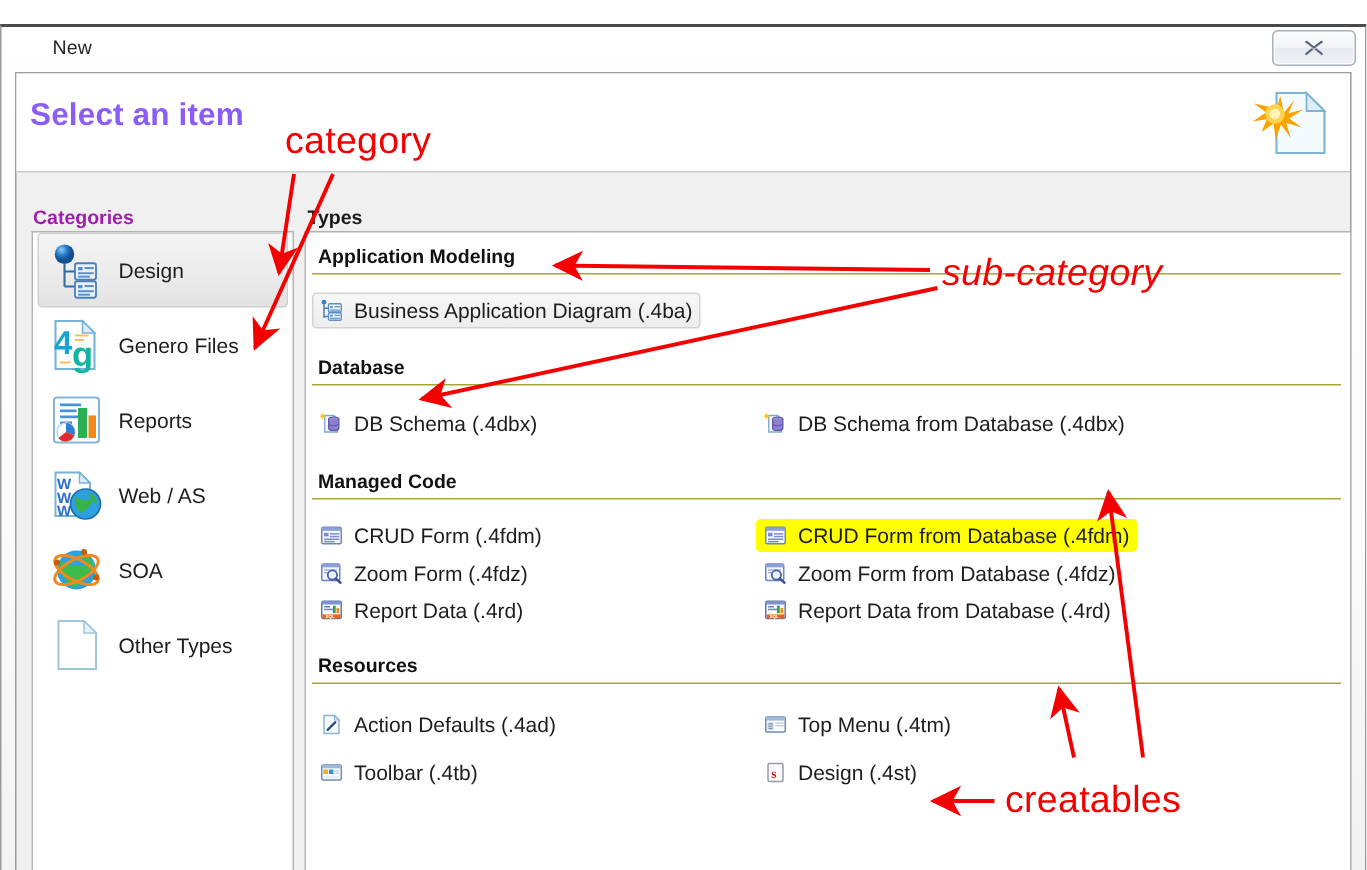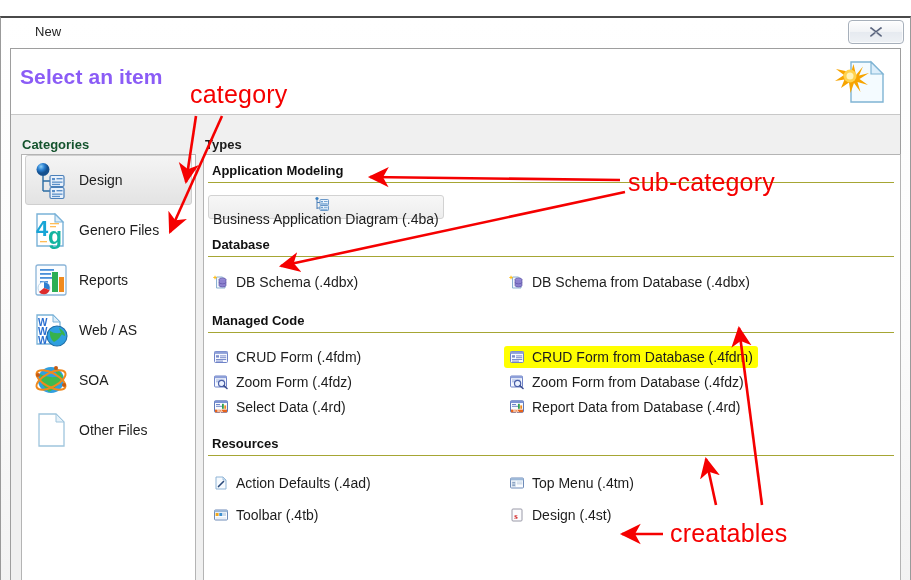--- a/index.html
+++ b/index.html
@@ -60,21 +60,21 @@
   .dlg-title {
     position: absolute; left: 9px; top: 16px;
     font-size: 21px; font-weight: bold; color: #8b5cf6;
     letter-spacing: .1px;
   }
   .wizard-icon { position: absolute; right: 14px; top: 10px; }
 
   
   .cat-label {
     position: absolute; left: 11px; top: 88px;
-    font-size: 13px; font-weight: bold; color: #14532d;
+    font-size: 13px; font-weight: bold; color: #a21caf;
   }
   .cat-panel {
     position: absolute; left: 10px; top: 105px;
     width: 175px; height: 455px;
     background: #ffffff;
     border: 1px solid #b4b4b4;
     border-bottom: none;
     overflow: hidden;
   }
   .cat-item {
@@ -132,21 +132,20 @@
     font-size: 14px; color: #1d1d1d;
     white-space: nowrap;
     border: 1px solid transparent;
     border-radius: 3px;
     width: max-content;
   }
   .tyitem.hover {
     background: linear-gradient(180deg,#f7f7f7,#ededed);
     border: 1px solid #d2d2d2;
     height: 24px;
-    flex-direction: column;
   }
   .tyitem.highlight { background: #ffff00; border-color: transparent; }
   .tyitem .ty-ico { width: 16px; height: 16px; flex: 0 0 16px; margin-right: 7px; }
   .tyitem .ty-lbl { line-height: 1; }
 
   
   .anno { position: absolute; left: 0; top: 0; width: 911px; height: 580px;
           pointer-events: none; }
   .anno-text {
     position: absolute;
@@ -307,21 +306,21 @@
         <span class="ci-lbl">SOA</span>
       </div>
 
       <div class="cat-item">
         <span class="ci-ico">
           <svg width="40" height="40" viewBox="0 0 40 40">
             <path d="M8 4 h17 l8 8 v24 h-25 z" fill="#ffffff" stroke="#9fc5dd" stroke-width="1.3"></path>
             <path d="M25 4 v8 h8 z" fill="#e6f2fa" stroke="#9fc5dd" stroke-width="1"></path>
           </svg>
         </span>
-        <span class="ci-lbl">Other Files</span>
+        <span class="ci-lbl">Other Types</span>
       </div>
     </div>
 
     <div class="types-label">Types</div>
     <div class="types-panel">
 
       <div class="sec">
         <div class="sec-title">Application Modeling</div>
         <div class="sec-rule"></div>
         <div class="sec-items" style="padding-top:12px;padding-bottom:10px;">
@@ -454,21 +453,21 @@
                 <g fill="#6f86c8">
                     <rect x="3" y="5" width="4" height="1"></rect>
                     <rect x="3" y="6.8" width="6" height="1"></rect>
                   </g>
                 <rect x="9" y="4.8" width="1.8" height="5" fill="#2e9e4f"></rect>
                 <rect x="11.3" y="6.4" width="1.8" height="3.4" fill="#f08a1e"></rect>
                 <rect x="2" y="10.6" width="12" height="2.7" fill="#e8641c"></rect>
                 <text x="4" y="12.9" font-family="Liberation Sans, sans-serif" font-size="3" font-weight="bold" fill="#ffffff">SQL</text>
               </svg>
             </span>
-            <span class="ty-lbl">Select Data (.4rd)</span>
+            <span class="ty-lbl">Report Data (.4rd)</span>
           </div>
           <div class="tyitem">
             <span class="ty-ico">
               <svg width="16" height="16" viewBox="0 0 16 16">
                 <rect x="1.5" y="1.8" width="13" height="11.5" rx="1" fill="#f9fbff" stroke="#5f79b8" stroke-width="1"></rect>
                 <rect x="1.5" y="1.8" width="13" height="2.2" fill="#7d93d4"></rect>
                 <g fill="#6f86c8">
                     <rect x="3" y="5" width="4" height="1"></rect>
                     <rect x="3" y="6.8" width="6" height="1"></rect>
                   </g>
@@ -559,17 +558,17 @@
       <path d="M620 164 L370 161"></path>
       <path d="M625 176 L281 250"></path>
       <path d="M762 489 L739 312"></path>
       <path d="M716 489 L706 443"></path>
       <path d="M663 518 L622 518"></path>
     </g>
   </svg>
 
   <div class="anno">
     <div class="anno-text" style="left:190px;top:64px;">category</div>
-    <div class="anno-text" style="left:628px;top:152px;">sub-category</div>
+    <div class="anno-text" style="left:628px;top:152px;font-style:italic;">sub-category</div>
     <div class="anno-text" style="left:670px;top:503px;">creatables</div>
   </div>
 
 </div>
 
 </body></html>

